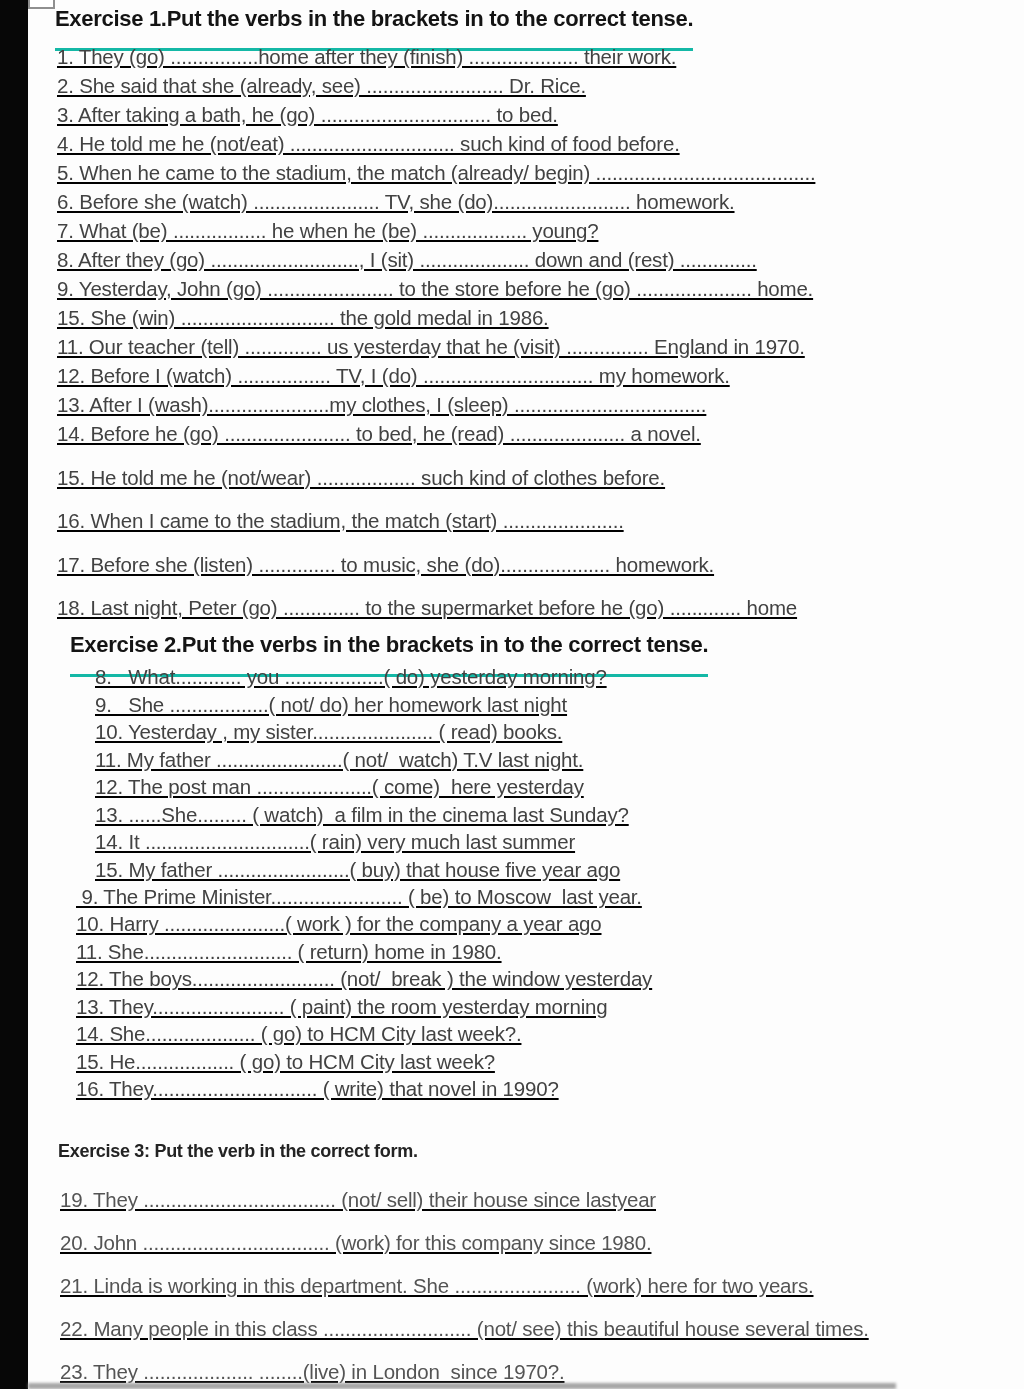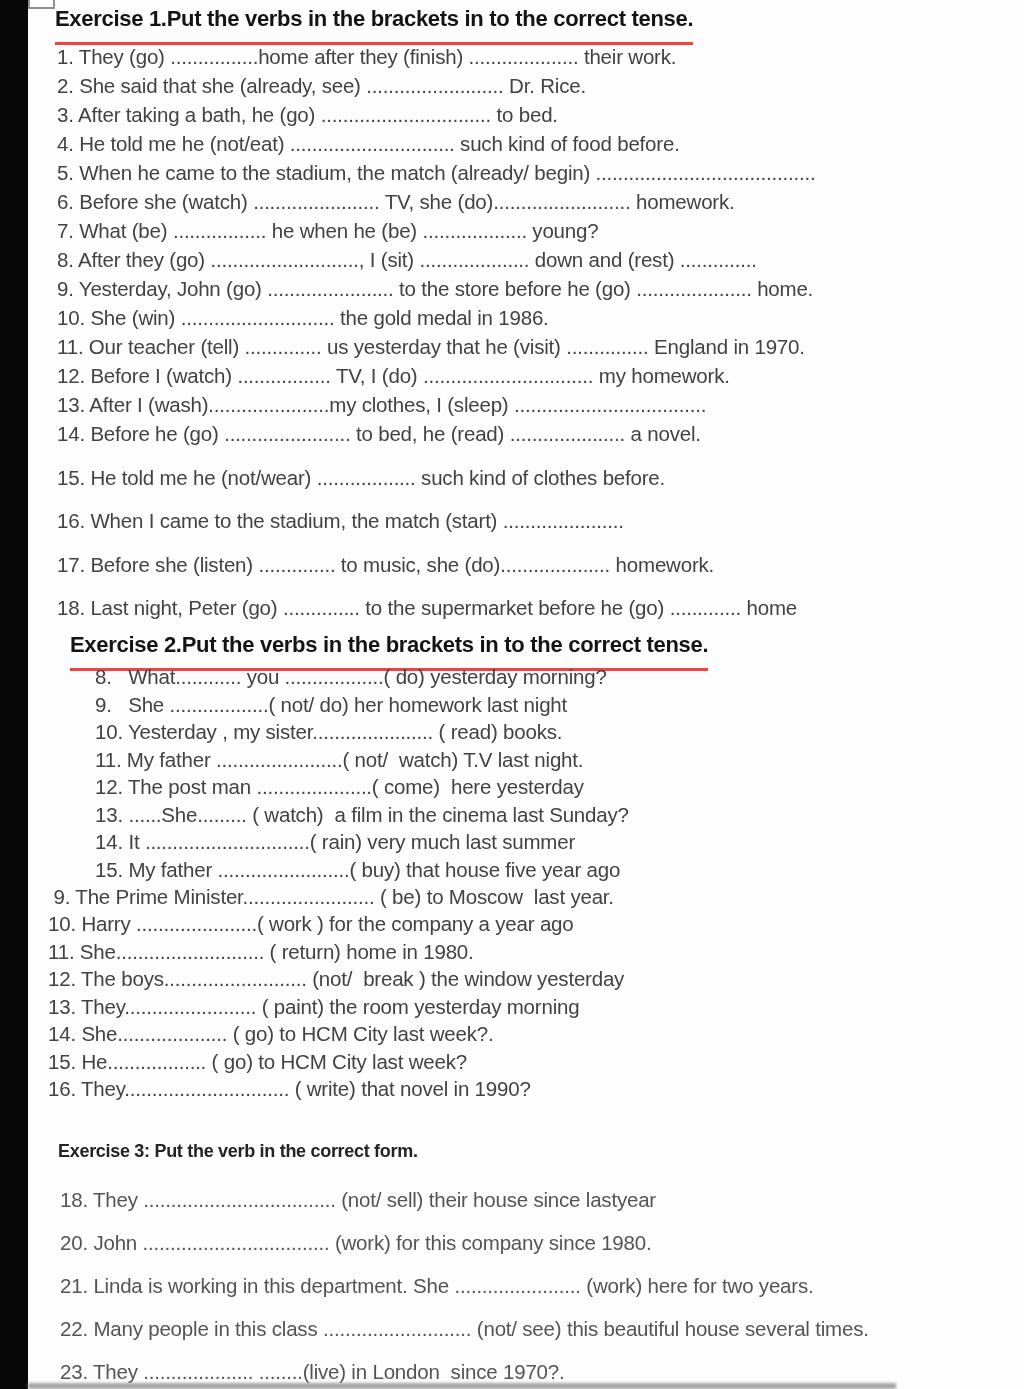--- a/index.html
+++ b/index.html
@@ -10,22 +10,22 @@
   }
   .leftbar{position:absolute;left:0;top:0;width:28px;height:1389px;background:#070707;}
   .corner{
     position:absolute;left:28px;top:-3px;width:27px;height:12px;
     background:#ffffff;border:2px solid #8f8f8f;box-sizing:border-box;
   }
   .h{
     position:absolute;font-weight:bold;color:#141414;
     font-size:22px;letter-spacing:-0.3px;white-space:pre;
   }
-  .h-u{border-bottom:3px solid #ef4444;padding-bottom:10px;}
-  .lines{position:absolute;}
+  .h-u{border-bottom:3px solid #14b8a6;padding-bottom:16px;}
+  .lines{position:absolute;text-decoration:underline;}
   .ln{
     font-size:20.5px;letter-spacing:-0.2px;color:#424242;
     white-space:pre;line-height:29px;
   }
   .sec1 .ln{line-height:29px;}
   .sec1 .gap{margin-top:14.5px;}
   .sec2a .ln{line-height:27.5px;}
   .sec2b .ln{line-height:27.45px;}
   .sec3 .ln{line-height:43px;color:#545454;}
   .bottom-smear{
@@ -44,21 +44,21 @@
 <div class="lines sec1" style="left:57px;top:42px;">
   <div class="ln">1. They (go) ................home after they (finish) .................... their work.</div>
   <div class="ln">2. She said that she (already, see) ......................... Dr. Rice.</div>
   <div class="ln">3. After taking a bath, he (go) ............................... to bed.</div>
   <div class="ln">4. He told me he (not/eat) .............................. such kind of food before.</div>
   <div class="ln">5. When he came to the stadium, the match (already/ begin) ........................................</div>
   <div class="ln">6. Before she (watch) ....................... TV, she (do)......................... homework.</div>
   <div class="ln">7. What (be) ................. he when he (be) ................... young?</div>
   <div class="ln">8. After they (go) ..........................., I (sit) .................... down and (rest) ..............</div>
   <div class="ln">9. Yesterday, John (go) ....................... to the store before he (go) ..................... home.</div>
-  <div class="ln">10. She (win) ............................ the gold medal in 1986.</div>
+  <div class="ln">15. She (win) ............................ the gold medal in 1986.</div>
   <div class="ln">11. Our teacher (tell) .............. us yesterday that he (visit) ............... England in 1970.</div>
   <div class="ln">12. Before I (watch) ................. TV, I (do) ............................... my homework.</div>
   <div class="ln">13. After I (wash)......................my clothes, I (sleep) ...................................</div>
   <div class="ln">14. Before he (go) ....................... to bed, he (read) ..................... a novel.</div>
   <div class="ln gap">15. He told me he (not/wear) .................. such kind of clothes before.</div>
   <div class="ln gap">16. When I came to the stadium, the match (start) ......................</div>
   <div class="ln gap">17. Before she (listen) .............. to music, she (do).................... homework.</div>
   <div class="ln gap">18. Last night, Peter (go) .............. to the supermarket before he (go) ............. home</div>
 </div>
 
@@ -68,34 +68,34 @@
   <div class="ln">8.   What............ you ..................( do) yesterday morning?</div>
   <div class="ln">9.   She ..................( not/ do) her homework last night</div>
   <div class="ln">10. Yesterday , my sister...................... ( read) books.</div>
   <div class="ln">11. My father .......................( not/  watch) T.V last night.</div>
   <div class="ln">12. The post man .....................( come)  here yesterday</div>
   <div class="ln">13. ......She......... ( watch)  a film in the cinema last Sunday?</div>
   <div class="ln">14. It ..............................( rain) very much last summer</div>
   <div class="ln">15. My father ........................( buy) that house five year ago</div>
 </div>
 
-<div class="lines sec2b" style="left:48px;top:883px;">
+<div class="lines sec2b" style="left:76px;top:883px;">
   <div class="ln"> 9. The Prime Minister........................ ( be) to Moscow  last year.</div>
   <div class="ln">10. Harry ......................( work ) for the company a year ago</div>
   <div class="ln">11. She........................... ( return) home in 1980.</div>
   <div class="ln">12. The boys.......................... (not/  break ) the window yesterday</div>
   <div class="ln">13. They........................ ( paint) the room yesterday morning</div>
   <div class="ln">14. She.................... ( go) to HCM City last week?.</div>
   <div class="ln">15. He.................. ( go) to HCM City last week?</div>
   <div class="ln">16. They.............................. ( write) that novel in 1990?</div>
 </div>
 
 <div class="h" style="left:58px;top:1141px;font-size:18px;color:#232323;">Exercise 3: Put the verb in the correct form.</div>
 
 <div class="lines sec3" style="left:60px;top:1178px;">
-  <div class="ln">18. They ................................... (not/ sell) their house since lastyear</div>
+  <div class="ln">19. They ................................... (not/ sell) their house since lastyear</div>
   <div class="ln">20. John .................................. (work) for this company since 1980.</div>
   <div class="ln">21. Linda is working in this department. She ....................... (work) here for two years.</div>
   <div class="ln">22. Many people in this class ........................... (not/ see) this beautiful house several times.</div>
   <div class="ln">23. They .................... ........(live) in London  since 1970?.</div>
 </div>
 
 <div class="bottom-smear"></div>
 
 </body></html>

